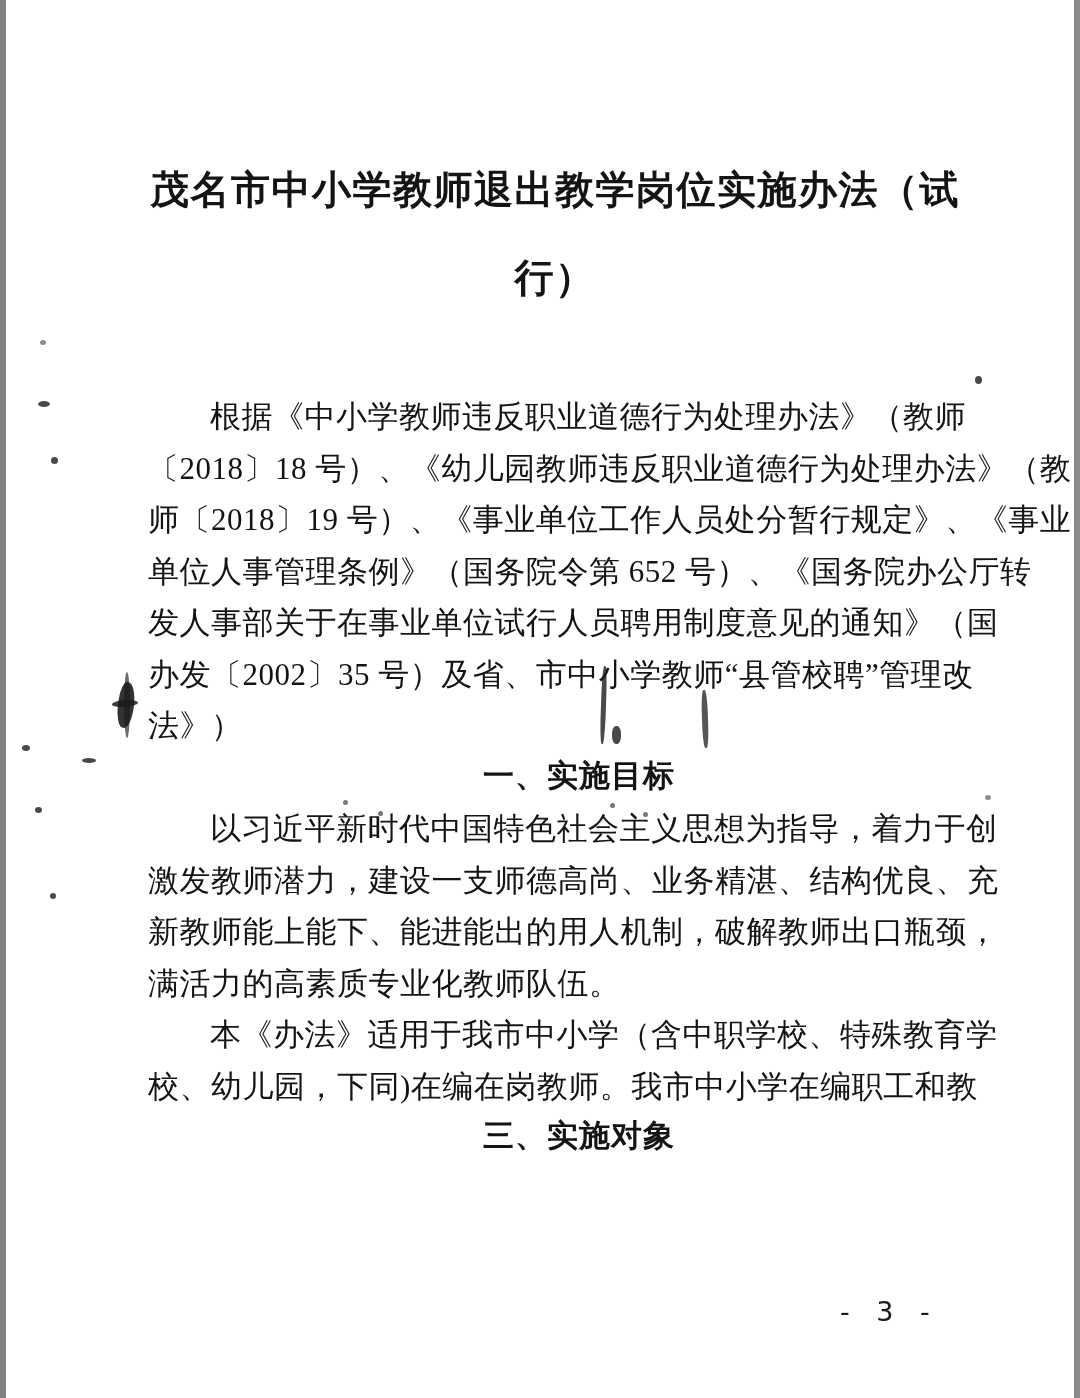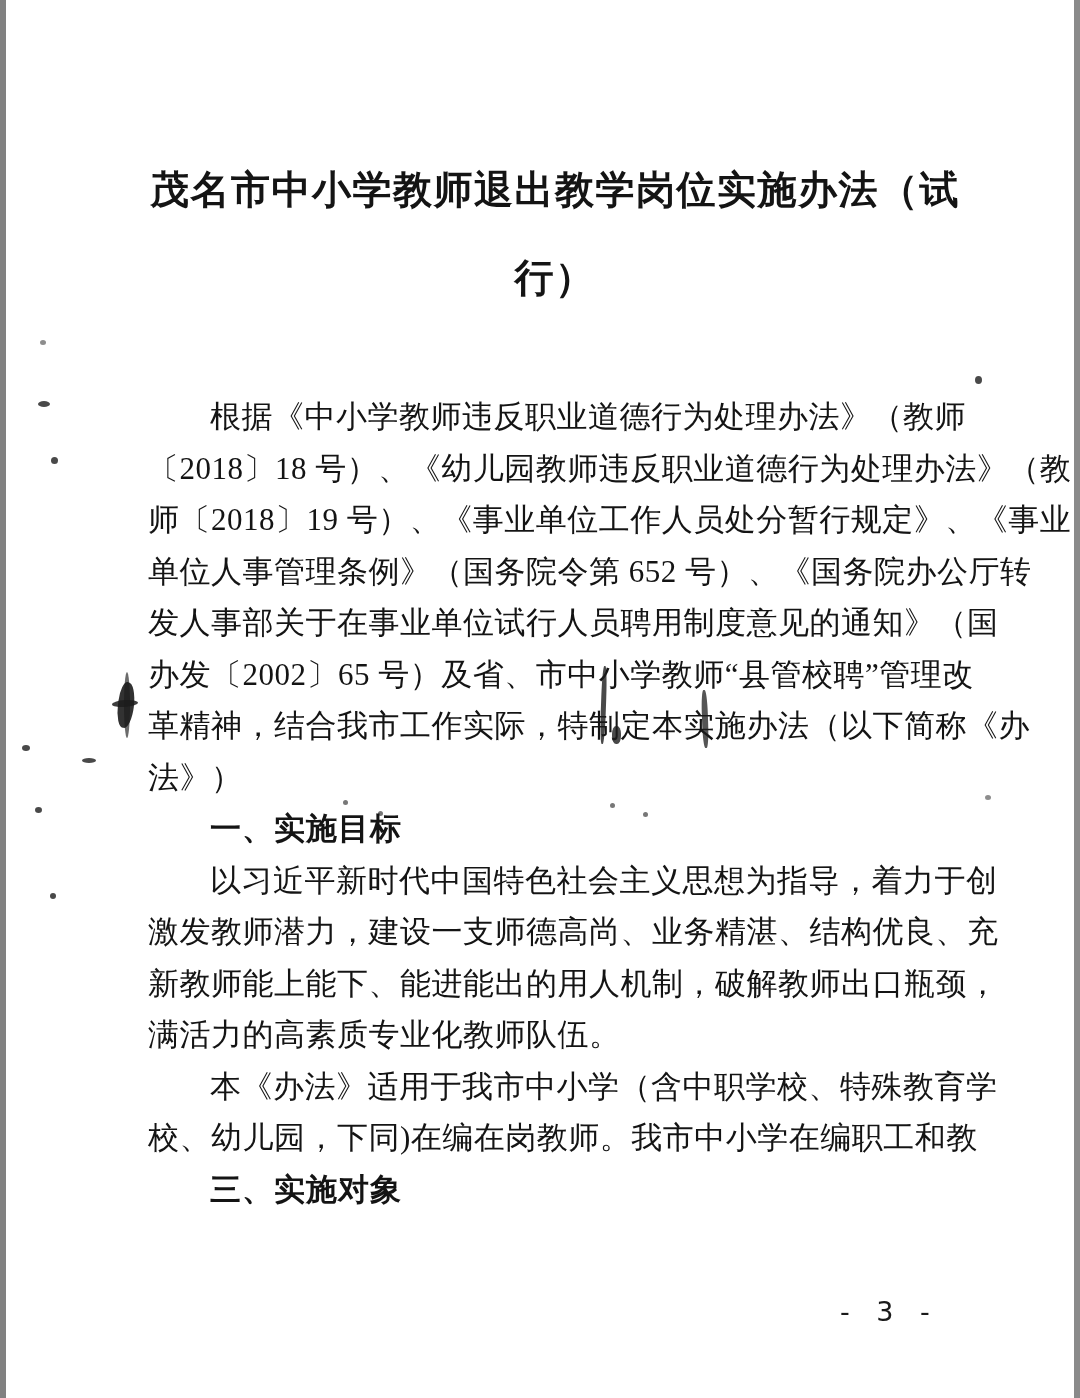--- a/index.html
+++ b/index.html
@@ -33,22 +33,23 @@
     position: absolute; left: 148px; top: 391px; width: 800px;
     font-size: 31px; letter-spacing: 0.5px;
   }
   .doc-body .line {
     height: 51.5px; line-height: 51.5px; white-space: nowrap;
   }
   .para .line:first-child { text-indent: 2em; }
   .heading {
     height: 51.5px; line-height: 51.5px; white-space: nowrap;
     font-weight: 700; text-indent: 2em;
-    font-family: Liberation Serif, serif;
+    font-family: Liberation Mono, monospace;
     letter-spacing: 1px;
+    text-align: center;
   }
 
   .page-number {
     position: absolute; left: 840px; top: 1296px;
     font-size: 27px; letter-spacing: 9px;
     font-family: "DejaVu Sans", sans-serif;
     color: #1a1a1a; white-space: nowrap;
   }
 
   
@@ -72,22 +73,21 @@
     <div class="line">行）</div>
   </div>
 
 <div class="doc-body">
   <div class="para">
       <div class="line">根据《中小学教师违反职业道德行为处理办法》（教师</div>
       <div class="line">〔2018〕18 号）、《幼儿园教师违反职业道德行为处理办法》（教</div>
       <div class="line">师〔2018〕19 号）、《事业单位工作人员处分暂行规定》、《事业</div>
       <div class="line">单位人事管理条例》（国务院令第 652 号）、《国务院办公厅转</div>
       <div class="line">发人事部关于在事业单位试行人员聘用制度意见的通知》（国</div>
-      <div class="line">办发〔2002〕65 号）及省、市中小学教师“县管校聘”管理改</div>
-      <div class="line">革精神，结合我市工作实际，特制定本实施办法（以下简称《办</div>
+      <div class="line">办发〔2002〕35 号）及省、市中小学教师“县管校聘”管理改</div>
       <div class="line">法》）</div>
     </div>
 
   <div class="heading">一、实施目标</div>
   <div class="para">
       <div class="line">以习近平新时代中国特色社会主义思想为指导，着力于创</div>
       <div class="line">激发教师潜力，建设一支师德高尚、业务精湛、结构优良、充</div>
       <div class="line">新教师能上能下、能进能出的用人机制，破解教师出口瓶颈，</div>
       <div class="line">满活力的高素质专业化教师队伍。</div>
     </div>

